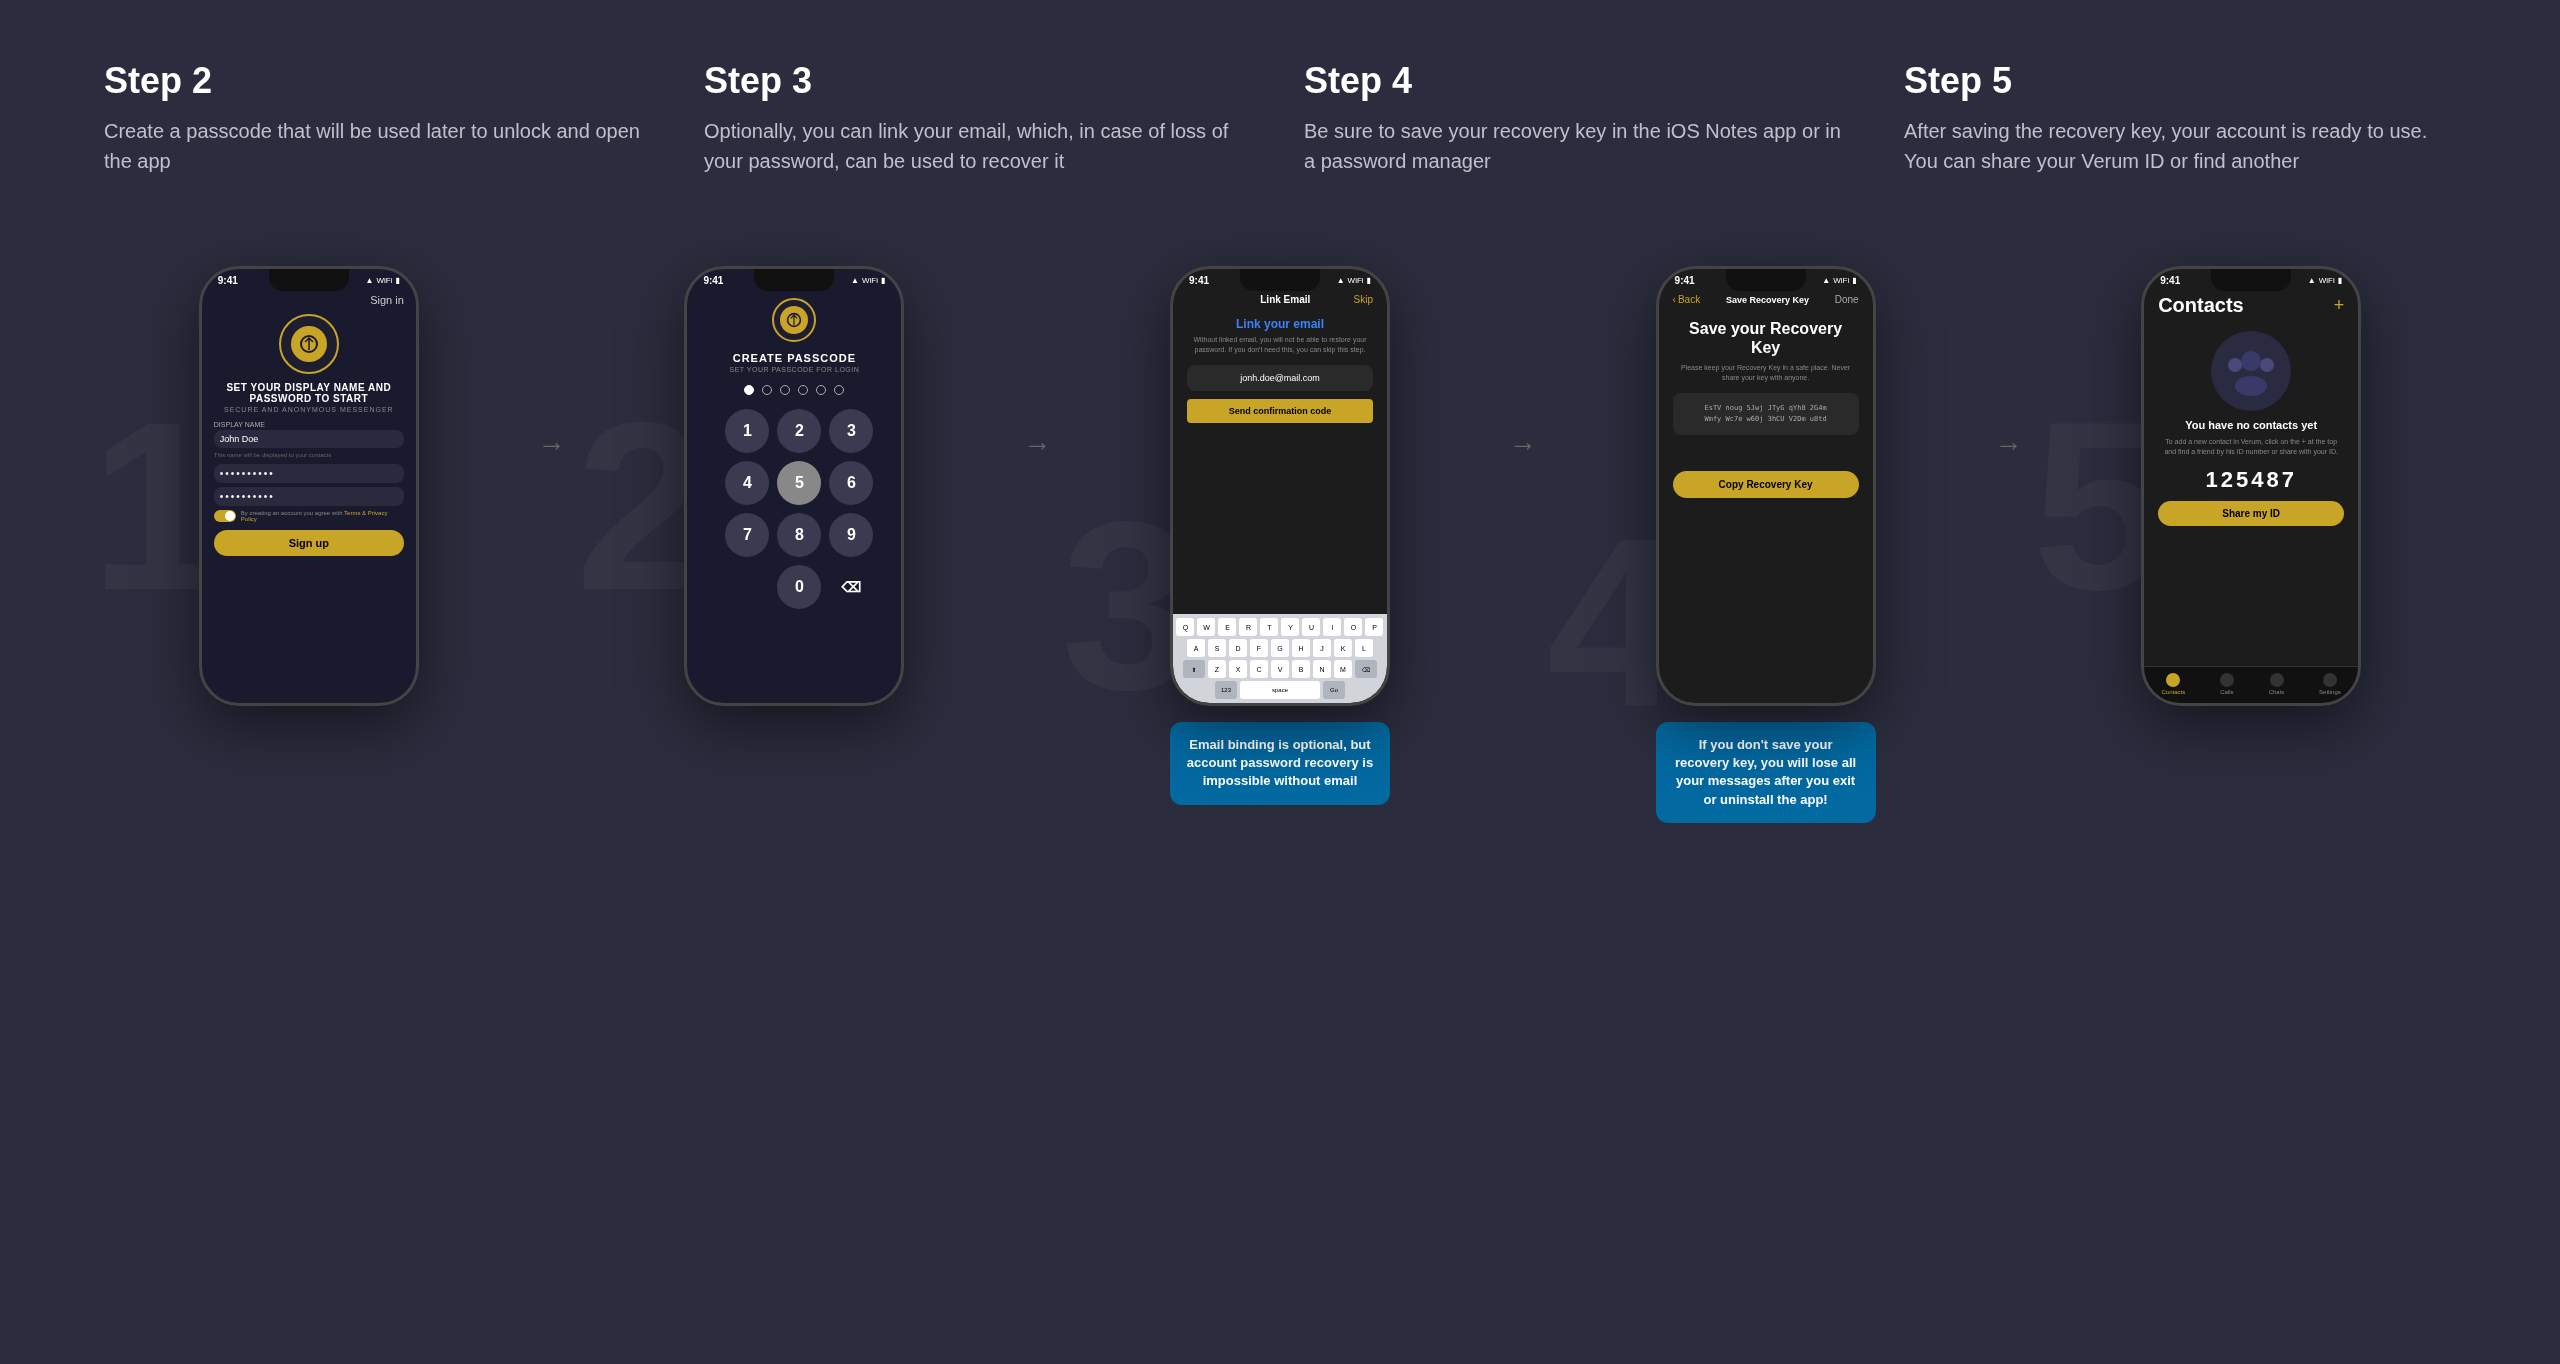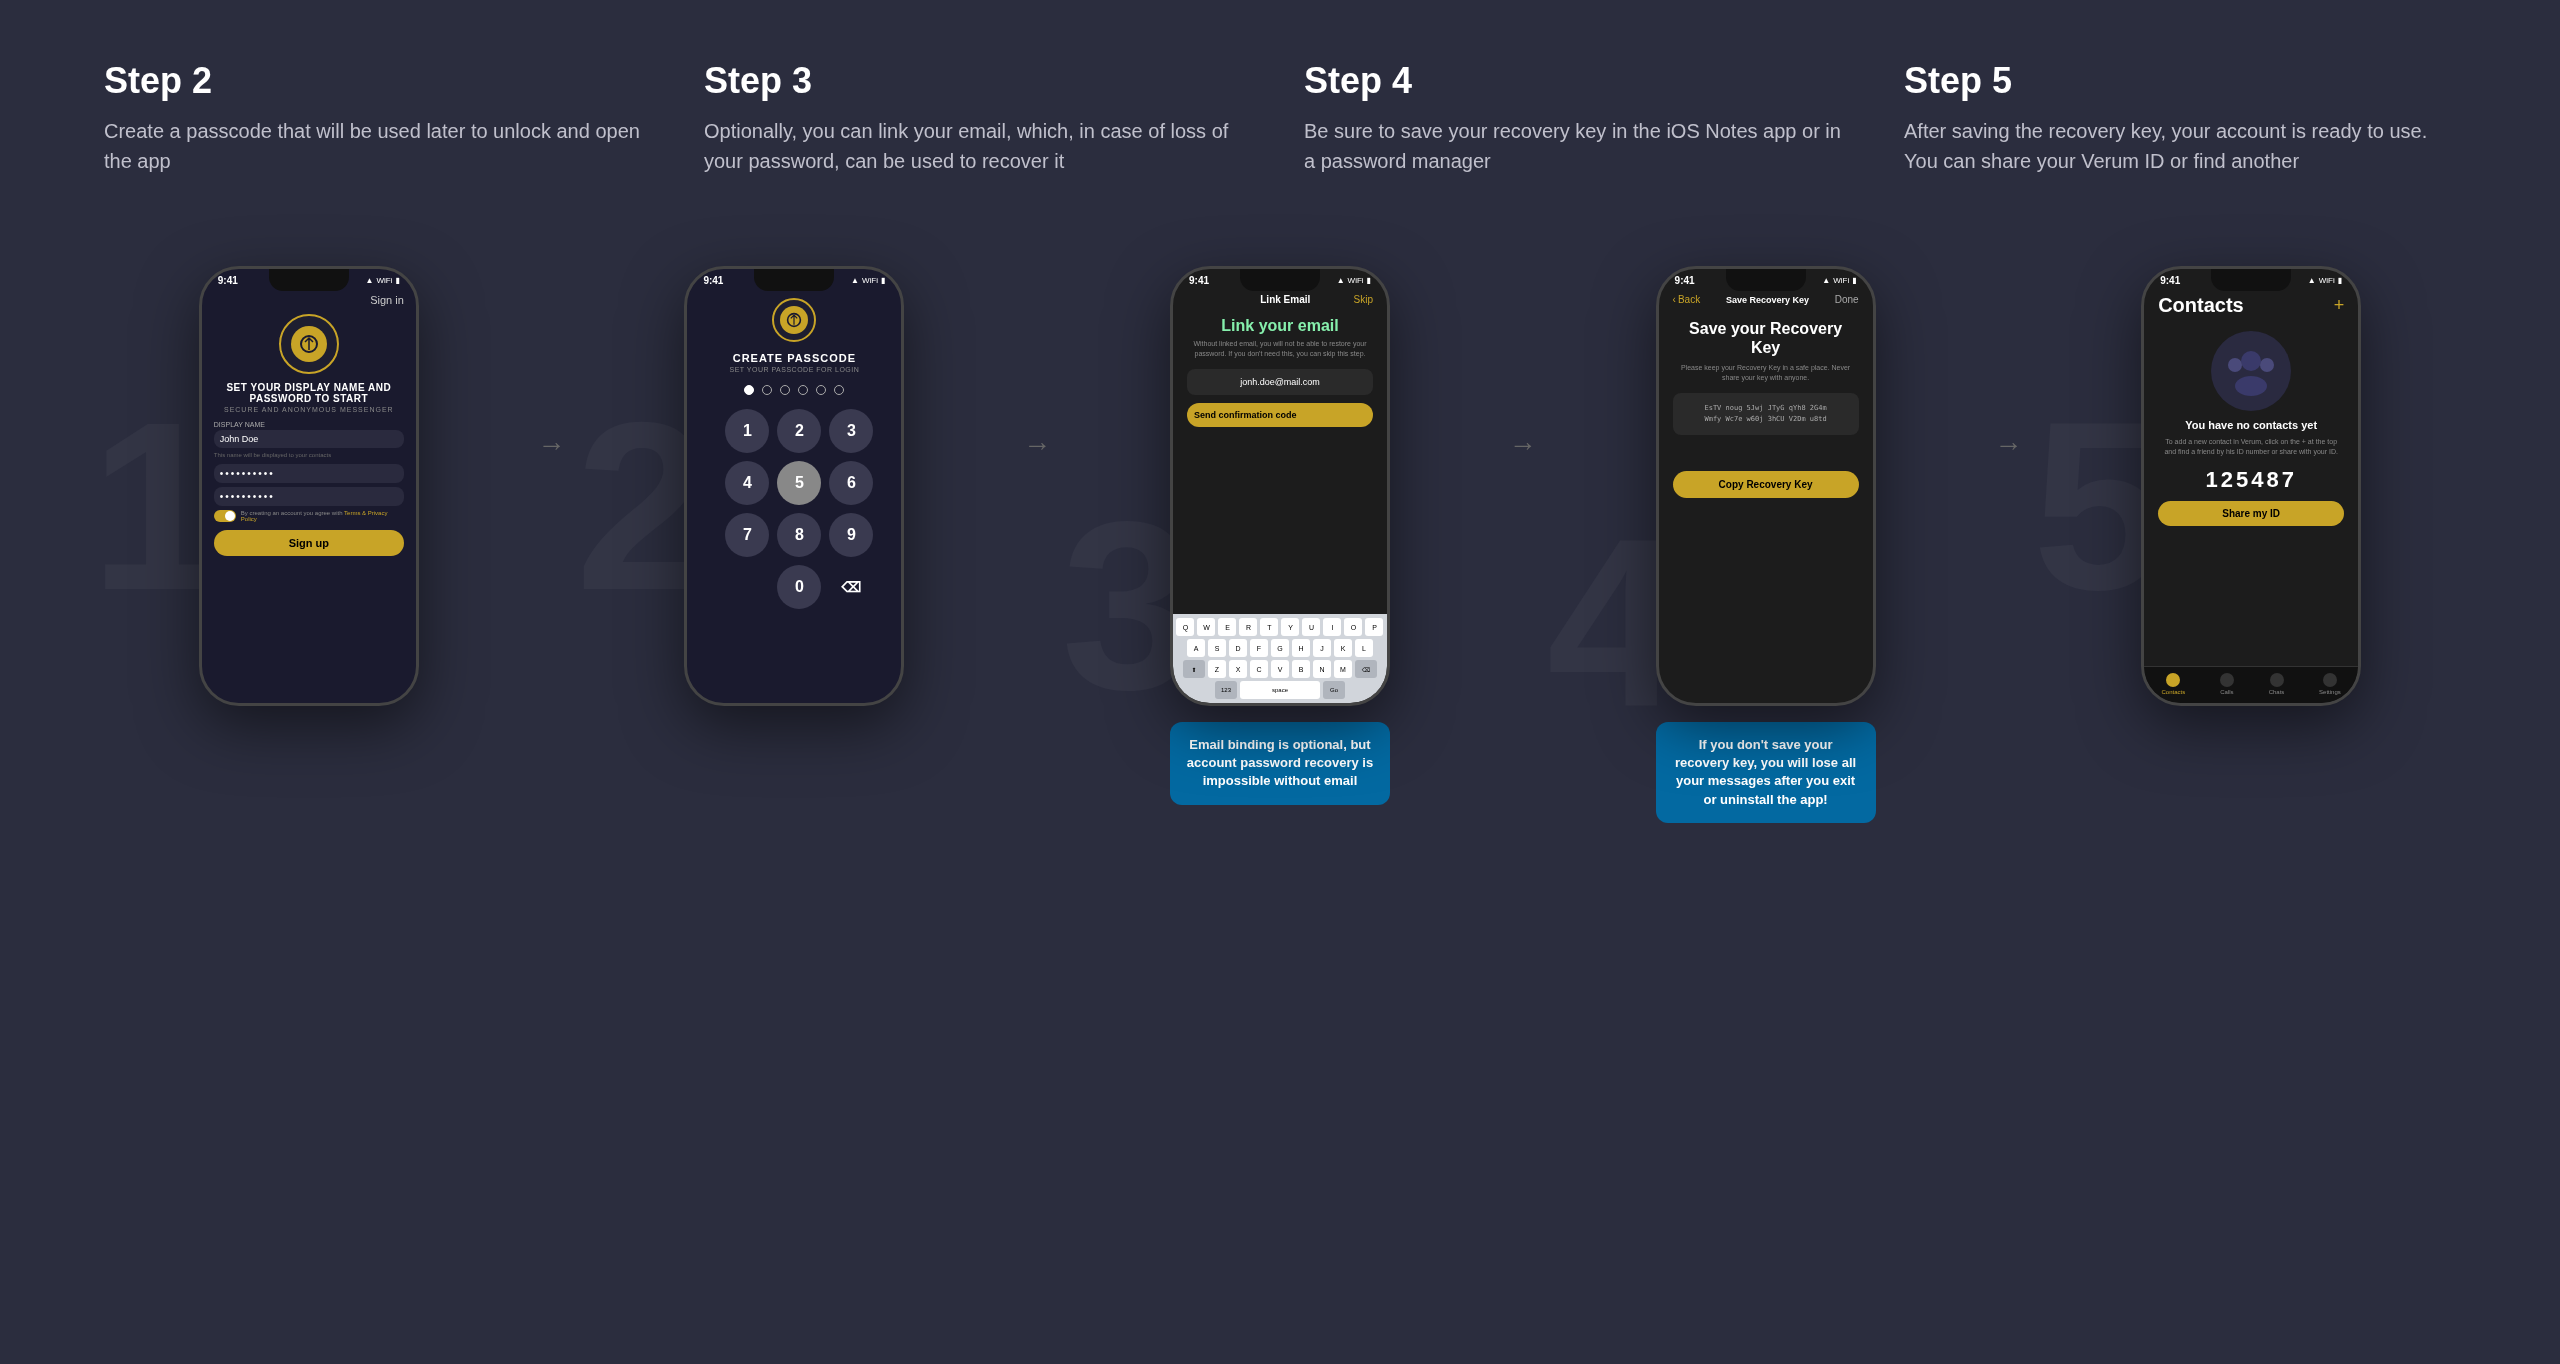--- a/index.html
+++ b/index.html
@@ -302,24 +302,24 @@
       justify-content: space-between;
       align-items: center;
       padding: 8px 14px 6px;
       font-size: 10px;
     }
 
     .phone3-header .title { color: #fff; font-weight: 600; }
     .phone3-header .skip { color: #c8a427; }
 
     .link-email-title {
-      font-size: 16px;
+      font-size: 12px;
       font-weight: 800;
       text-align: center;
-      color: #86efac;
+      color: #3b82f6;
       margin: 6px 14px 4px;
     }
 
     .link-email-desc {
       font-size: 7px;
       color: #888;
       text-align: center;
       margin: 0 14px 10px;
       line-height: 1.4;
     }
@@ -331,25 +331,25 @@
       padding: 8px 10px;
       font-size: 9px;
       color: #fff;
       text-align: center;
     }
 
     .btn-yellow-phone3 {
       margin: 0 14px 8px;
       background: #c8a427;
       color: #000;
-      border-radius: 12px;
+      border-radius: 4px;
       padding: 7px;
       font-size: 9px;
       font-weight: 700;
-      text-align: left;
+      text-align: center;
     }
 
     .keyboard-area {
       background: #d1d5db;
       position: absolute;
       bottom: 0;
       left: 0;
       right: 0;
       padding: 4px 2px;
       border-radius: 0 0 36px 36px;

